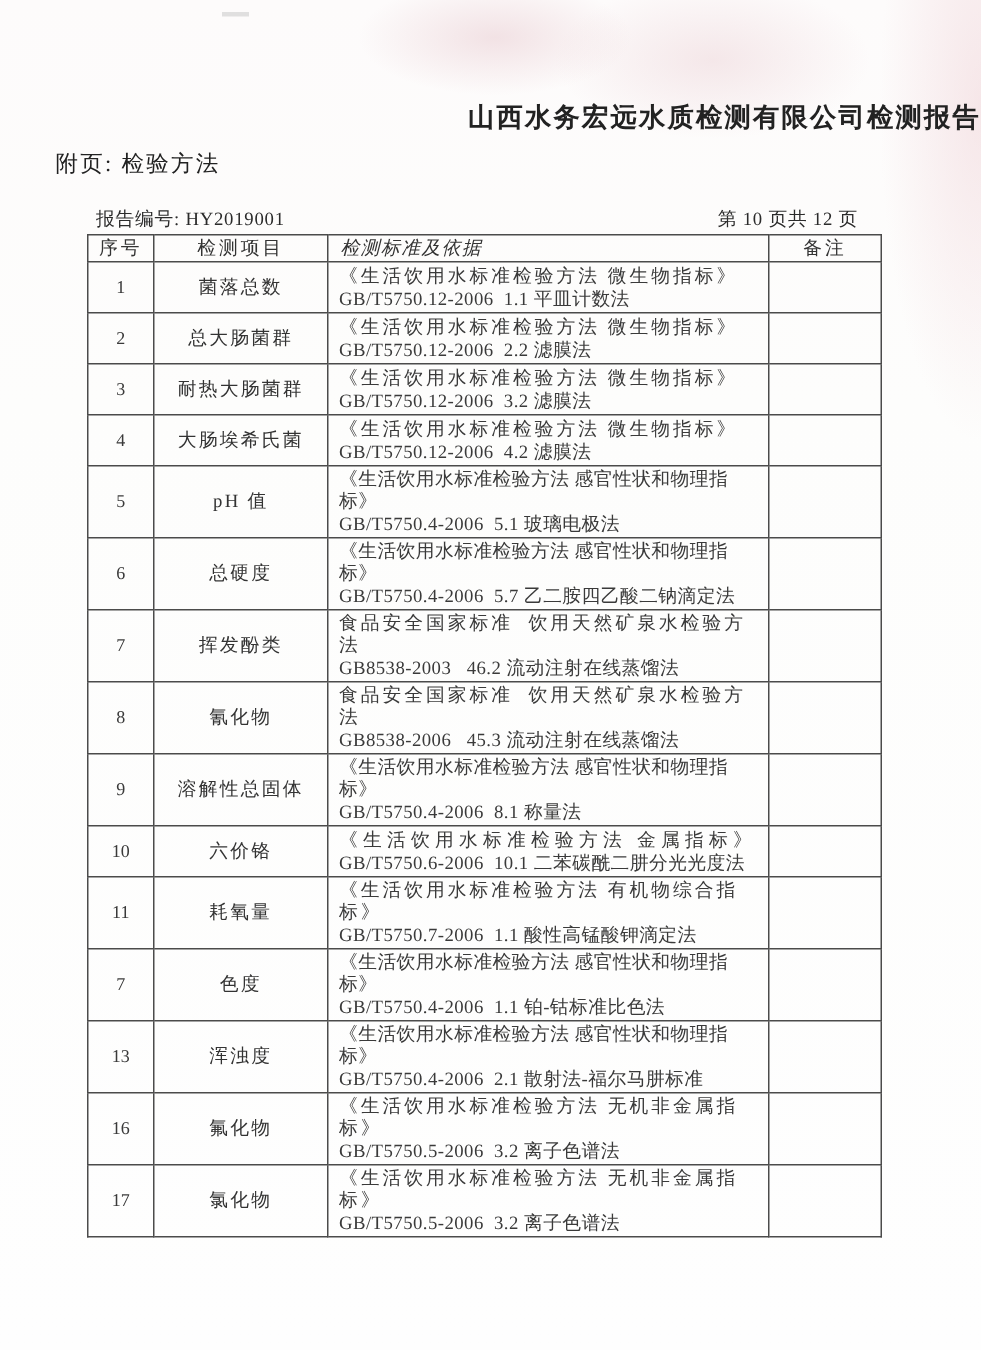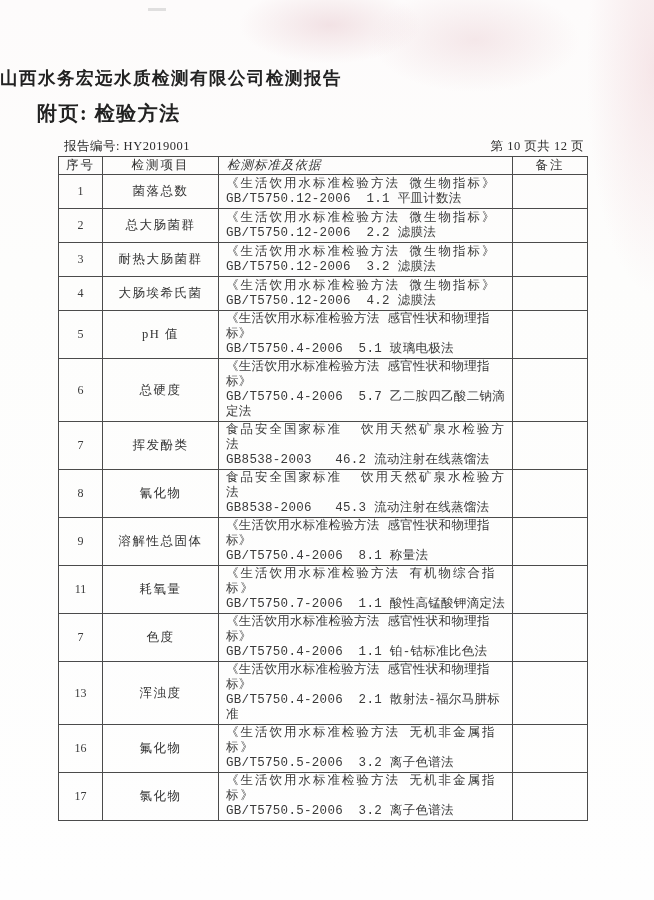--- a/index.html
+++ b/index.html
@@ -14,49 +14,49 @@
       radial-gradient(ellipse 130px 55px at 330px 25px, rgba(233,205,210,0.55), rgba(233,205,210,0) 70%),
       radial-gradient(ellipse 150px 75px at 475px 40px, rgba(236,211,215,0.5), rgba(236,211,215,0) 70%),
       radial-gradient(ellipse 90px 300px at 654px 70px, rgba(240,213,217,0.55), rgba(240,213,217,0) 75%),
       linear-gradient(180deg, #fdfbfb 0%, #fdfdfc 30%, #fefefe 100%);
   }
   .smudge{
     position:absolute;left:148px;top:8px;width:18px;height:3px;
     background:#d8d8d8;opacity:.8;
   }
   .title{
-    position:absolute;top:66px;left:0;right:0;text-align:left;
+    position:absolute;top:66px;left:0;right:0;text-align:right;
     font-size:17.5px;font-weight:bold;letter-spacing:1.5px;color:#222;
   }
   .subtitle{
     position:absolute;top:100px;left:37px;
-    font-size:20px;font-weight:bold;letter-spacing:1.5px;color:#222;
+    font-size:15px;font-weight:normal;letter-spacing:1.5px;color:#222;
   }
   .meta{position:absolute;top:138px;left:64px;right:66px;font-size:12.5px;color:#2b2b2b;}
   .meta .report-no{position:absolute;left:0;top:0;letter-spacing:.5px;font-family:Liberation Serif, serif;}
-  .meta .page-info{position:absolute;right:4px;top:0;letter-spacing:.5px;font-family:Liberation Serif, serif;}
+  .meta .page-info{position:absolute;right:16px;top:0;letter-spacing:.5px;font-family:Liberation Serif, serif;}
   table.methods{
     position:absolute;top:156px;left:58px;width:529px;
     border-collapse:collapse;table-layout:fixed;
   }
   col.c-no{width:44px;} col.c-item{width:116px;}
   col.c-std{width:294px;} col.c-rem{width:75px;}
   th,td{
     border:1px solid #4b4b4b;
     font-size:12.5px;font-weight:normal;color:#333;
     padding:0;vertical-align:middle;overflow:hidden;
   }
   thead tr{height:16px;}
   th.h-no,th.h-item,th.h-rem{text-align:center;letter-spacing:2px;}
   th.h-std{text-align:left;padding-left:8px;letter-spacing:1px;font-style:italic;}
   tbody tr{height:34px;}
   tbody tr:last-child{height:24px;}
   td.no{text-align:center;font-size:12px;color:#3a3a3a;}
   td.item{text-align:center;letter-spacing:1.5px;}
-  td.std{padding:1px 3px 1px 7px;font-family:Liberation Mono, monospace;}
+  td.std{padding:1px 3px 1px 7px;}
   td.std .ln{line-height:15px;white-space:pre-wrap;color:#3a3a3a;letter-spacing:.3px;}
   td.std .ln.sp1{letter-spacing:2px;}
   td.std .ln.sp2{letter-spacing:3.5px;}
   td.std .ln.ctr{text-align:center;letter-spacing:.5px;}
   td.rem{background:transparent;}
 </style>
 </head>
 <body>
 
 <div class="page">
@@ -161,20 +161,29 @@
         <tr>
           <td class="no">9</td>
           <td class="item">溶解性总固体</td>
           <td class="std">
             <div class="ln ">《生活饮用水标准检验方法 感官性状和物理指标》</div>
             <div class="ln">GB/T5750.4-2006  8.1 称量法</div>
           </td>
           <td class="rem"></td>
         </tr>
         <tr>
+          <td class="no">10</td>
+          <td class="item">六价铬</td>
+          <td class="std">
+            <div class="ln sp2">《生活饮用水标准检验方法 金属指标》</div>
+            <div class="ln">GB/T5750.6-2006  10.1 二苯碳酰二肼分光光度法</div>
+          </td>
+          <td class="rem"></td>
+        </tr>
+        <tr>
           <td class="no">11</td>
           <td class="item">耗氧量</td>
           <td class="std">
             <div class="ln sp1">《生活饮用水标准检验方法 有机物综合指标》</div>
             <div class="ln">GB/T5750.7-2006  1.1 酸性高锰酸钾滴定法</div>
           </td>
           <td class="rem"></td>
         </tr>
         <tr>
           <td class="no">7</td>

